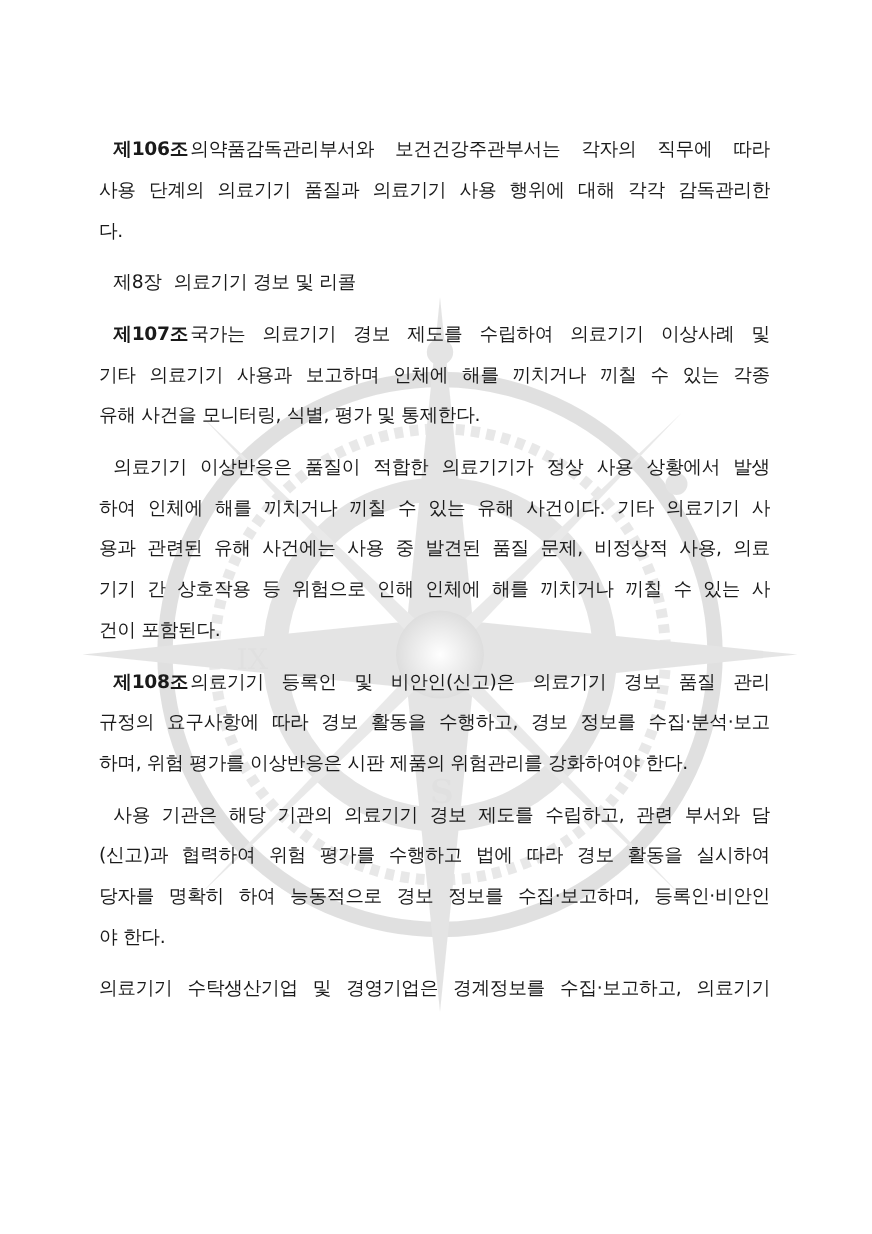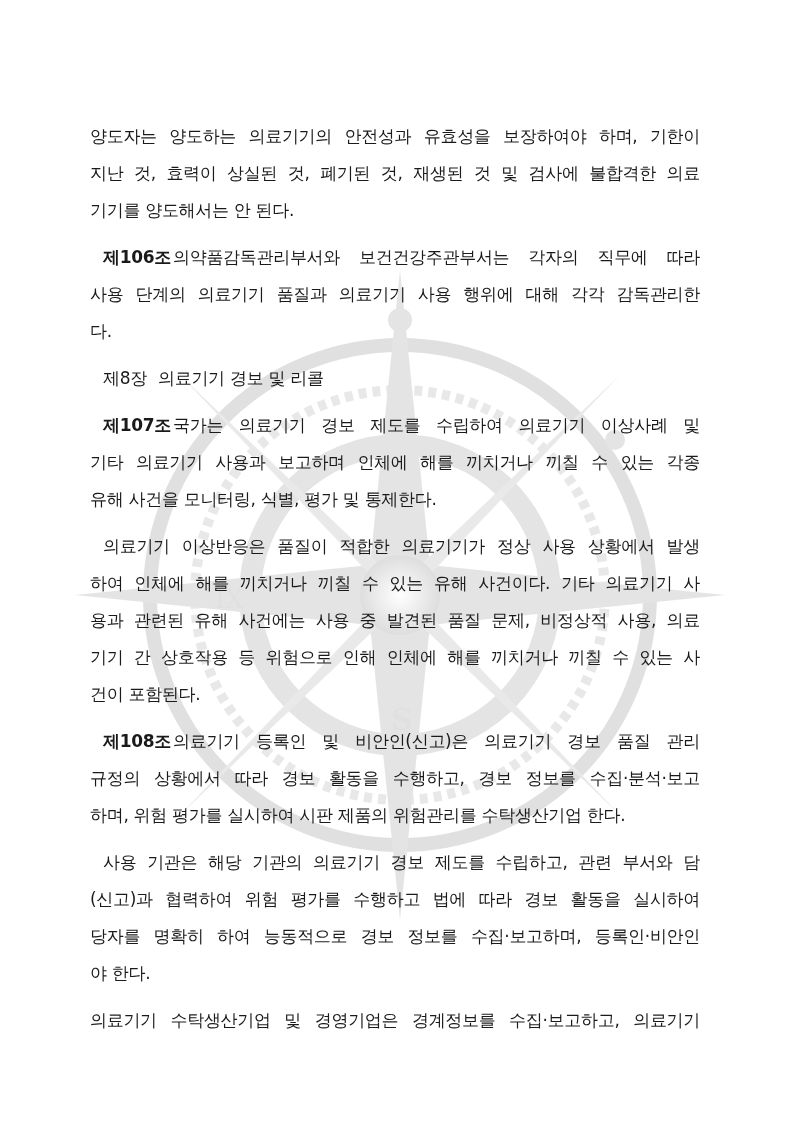--- a/index.html
+++ b/index.html
@@ -85,25 +85,20 @@
   <polygon points="565,565 365,355 345,345 355,365" fill="#a0a0a0"></polygon>
   <circle cx="345" cy="345" r="40" fill="url(#wg)"></circle>
   <circle cx="345" cy="70" r="12" fill="#888"></circle>
   <circle cx="560" cy="190" r="10" fill="#888"></circle>
   <text x="160" y="358" font-size="26" fill="#777" font-family="DejaVu Serif, serif">IX</text>
   <text x="336" y="480" font-size="30" font-weight="bold" fill="#777" font-family="DejaVu Serif, serif">S</text>
 </svg>
 
 <div class="page">
 
-  <p class="para">
-    <span class="line">양도자는 양도하는 의료기기의 안전성과 유효성을 보장하여야 하며, 기한이</span>
-    <span class="line">지난 것, 효력이 상실된 것, 폐기된 것, 재생된 것 및 검사에 불합격한 의료</span>
-    <span class="line last">기기를 양도해서는 안 된다.</span>
-  </p>
 
   <p class="para">
     <span class="line indent"><span class="art-no">제106조</span><span>의약품감독관리부서와 보건건강주관부서는 각자의 직무에 따라</span></span>
     <span class="line">사용 단계의 의료기기 품질과 의료기기 사용 행위에 대해 각각 감독관리한</span>
     <span class="line last">다.</span>
   </p>
 
   <p class="para">
     <span class="line last indent"><span class="chap-no">제8장</span><span>의료기기 경보 및 리콜</span></span>
   </p>
@@ -117,22 +112,22 @@
   <p class="para">
     <span class="line indent">의료기기 이상반응은 품질이 적합한 의료기기가 정상 사용 상황에서 발생</span>
     <span class="line">하여 인체에 해를 끼치거나 끼칠 수 있는 유해 사건이다. 기타 의료기기 사</span>
     <span class="line">용과 관련된 유해 사건에는 사용 중 발견된 품질 문제, 비정상적 사용, 의료</span>
     <span class="line">기기 간 상호작용 등 위험으로 인해 인체에 해를 끼치거나 끼칠 수 있는 사</span>
     <span class="line last">건이 포함된다.</span>
   </p>
 
   <p class="para">
     <span class="line indent"><span class="art-no">제108조</span><span>의료기기 등록인 및 비안인(신고)은 의료기기 경보 품질 관리</span></span>
-    <span class="line">규정의 상황에서 따라 경보 활동을 수행하고, 경보 정보를 수집·분석·보고</span>
-    <span class="line last">하며, 위험 평가를 실시하여 시판 제품의 위험관리를 수탁생산기업 한다.</span>
+    <span class="line">규정의 요구사항에 따라 경보 활동을 수행하고, 경보 정보를 수집·분석·보고</span>
+    <span class="line last">하며, 위험 평가를 이상반응은 시판 제품의 위험관리를 강화하여야 한다.</span>
   </p>
 
   <p class="para">
     <span class="line indent">사용 기관은 해당 기관의 의료기기 경보 제도를 수립하고, 관련 부서와 담</span>
     <span class="line">(신고)과 협력하여 위험 평가를 수행하고 법에 따라 경보 활동을 실시하여</span>
     <span class="line">당자를 명확히 하여 능동적으로 경보 정보를 수집·보고하며, 등록인·비안인</span>
     <span class="line last">야 한다.</span>
   </p>
 
   <p class="para">

